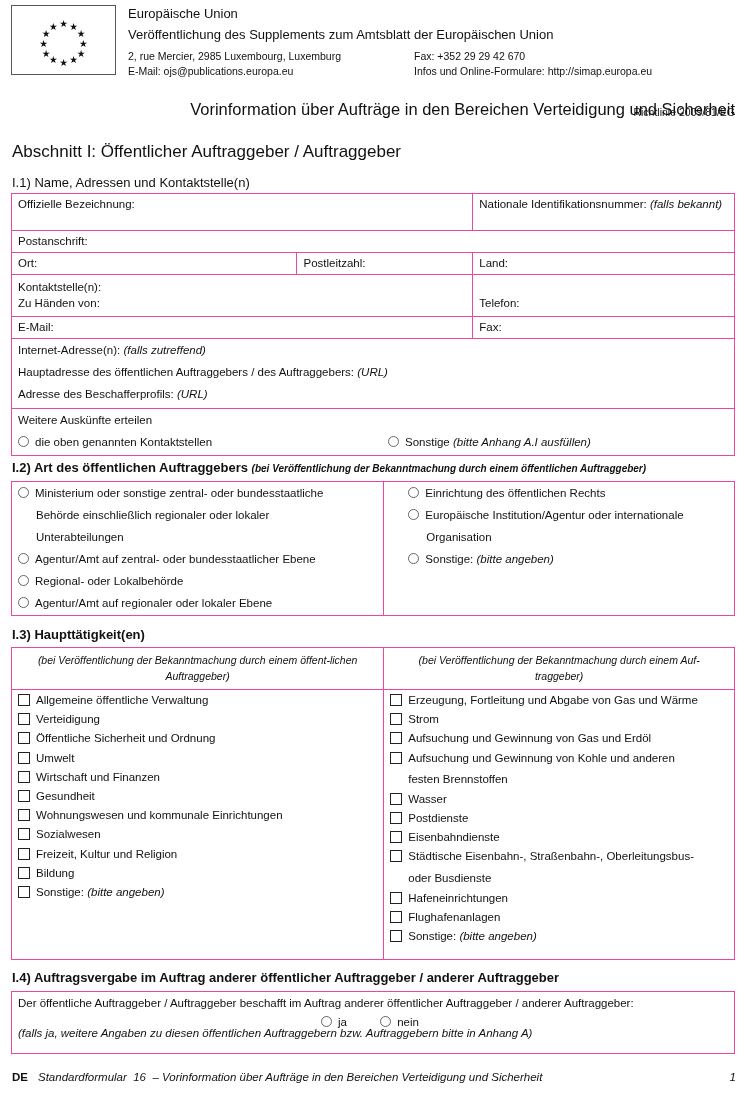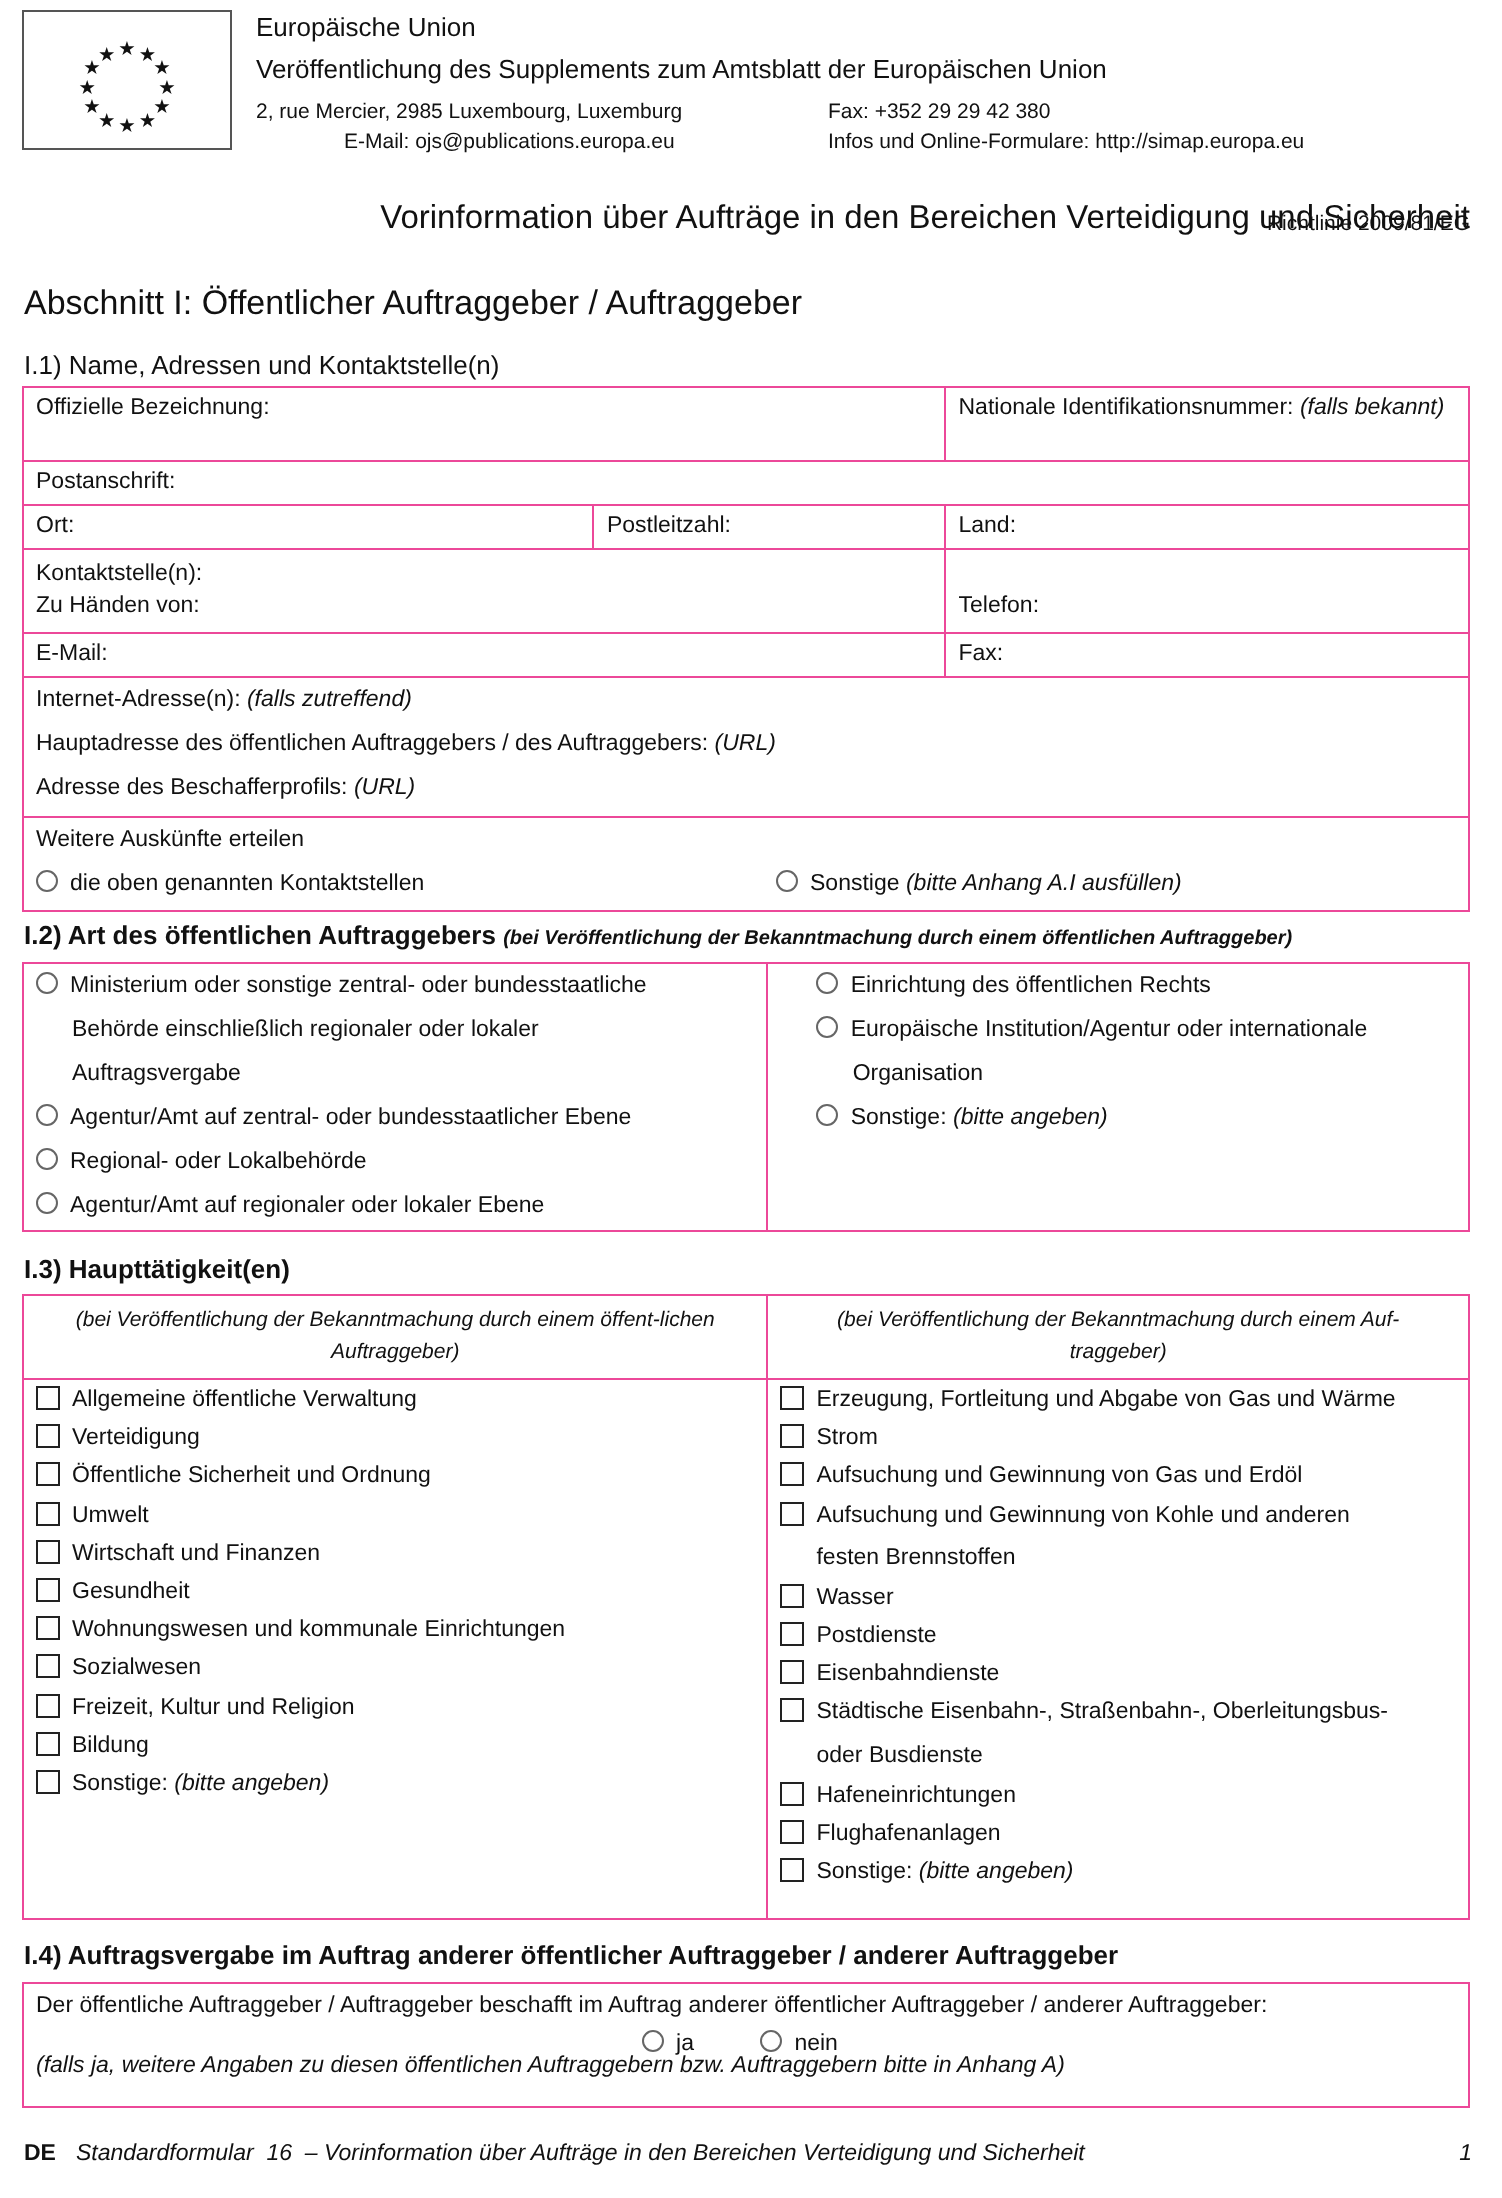--- a/index.html
+++ b/index.html
@@ -45,22 +45,22 @@
         <text x="34.5" y="52">★</text>
       <text x="32" y="42">★</text>
         <text x="34.5" y="32">★</text>
         <text x="42" y="25">★</text>
     </g>
   </svg>
 </div>
 <div class="abs hdr1">Europäische Union</div>
 <div class="abs hdr2">Veröffentlichung des Supplements zum Amtsblatt der Europäischen Union</div>
 <div class="abs hdr-small" style="left:128px;top:50px;">2, rue Mercier, 2985 Luxembourg, Luxemburg</div>
-<div class="abs hdr-small" style="left:414px;top:50px;">Fax: +352 29 29 42 380</div>
-<div class="abs hdr-small" style="left:128px;top:65px;margin-left:44px;">E-Mail: ojs@publications.europa.eu</div>
+<div class="abs hdr-small" style="left:414px;top:50px;">Fax: +352 29 29 42 670</div>
+<div class="abs hdr-small" style="left:128px;top:65px;">E-Mail: ojs@publications.europa.eu</div>
 <div class="abs hdr-small" style="left:414px;top:65px;">Infos und Online-Formulare: http://simap.europa.eu</div>
 
 <div class="abs title">Vorinformation über Aufträge in den Bereichen Verteidigung und Sicherheit</div>
 <div class="abs directive">Richtlinie 2009/81/EG</div>
 <div class="abs section-title">Abschnitt I: Öffentlicher Auftraggeber / Auftraggeber</div>
 
 <div class="abs sub" style="top:175px;">I.1) Name, Adressen und Kontaktstelle(n)</div>
 <table class="box" style="top:193px;">
   <colgroup>
       <col style="width:286px">
@@ -114,21 +114,21 @@
 <table class="box" style="top:481px;">
   <colgroup>
       <col style="width:373px">
       <col style="width:351px">
     </colgroup>
   <tbody>
       <tr style="height:134px">
     <td style="padding:0 6px">
       <div class="line"><span class="radio"></span><span>Ministerium oder sonstige zentral- oder bundesstaatliche</span></div>
       <div class="line indent">Behörde einschließlich regionaler oder lokaler</div>
-      <div class="line indent">Auftragsvergabe</div>
+      <div class="line indent">Unterabteilungen</div>
       <div class="line"><span class="radio"></span><span>Agentur/Amt auf zentral- oder bundesstaatlicher Ebene</span></div>
       <div class="line"><span class="radio"></span><span>Regional- oder Lokalbehörde</span></div>
       <div class="line"><span class="radio"></span><span>Agentur/Amt auf regionaler oder lokaler Ebene</span></div>
     </td>
     <td style="padding:0 24px">
       <div class="line"><span class="radio"></span><span>Einrichtung des öffentlichen Rechts</span></div>
       <div class="line"><span class="radio"></span><span>Europäische Institution/Agentur oder internationale</span></div>
       <div class="line indent">Organisation</div>
       <div class="line"><span class="radio"></span><span>Sonstige:</span> <span class="it">(bitte angeben)</span></div>
     </td>

